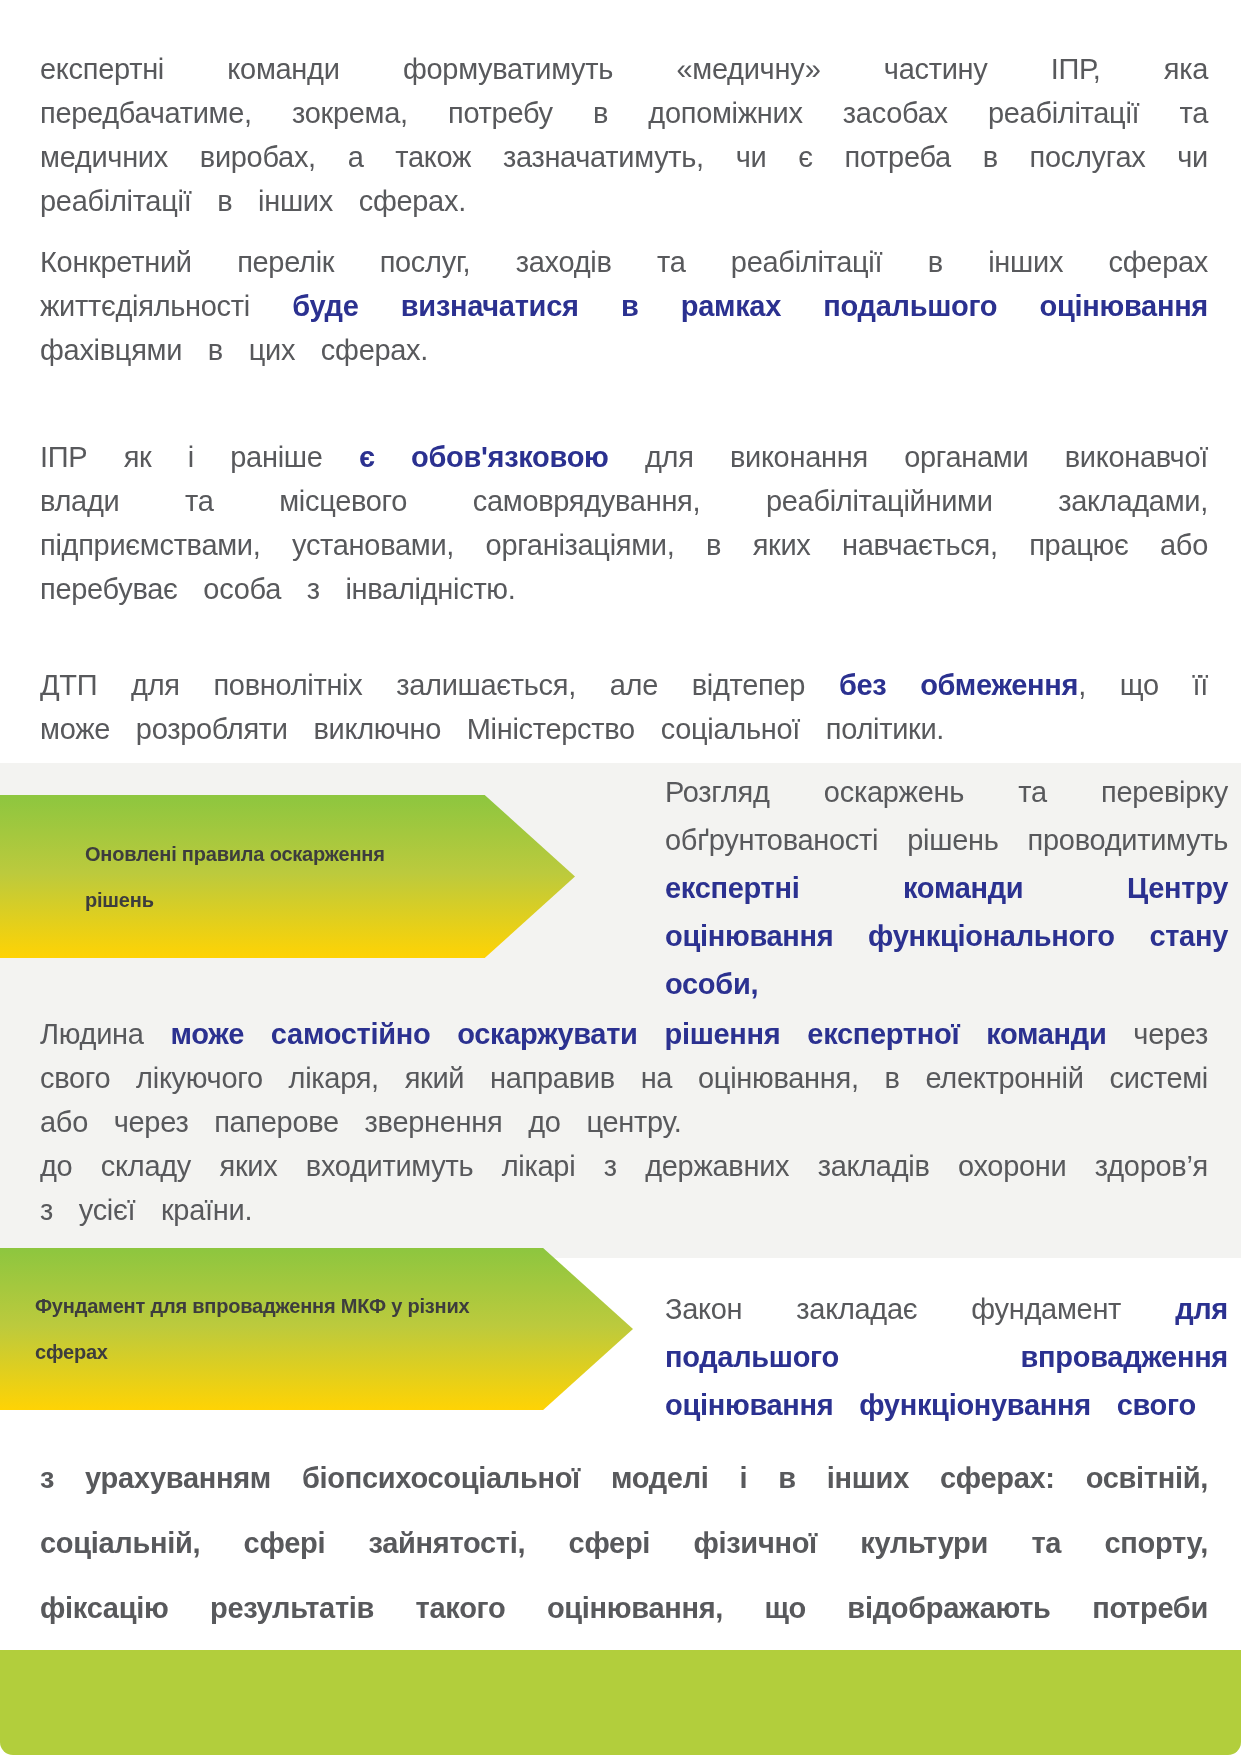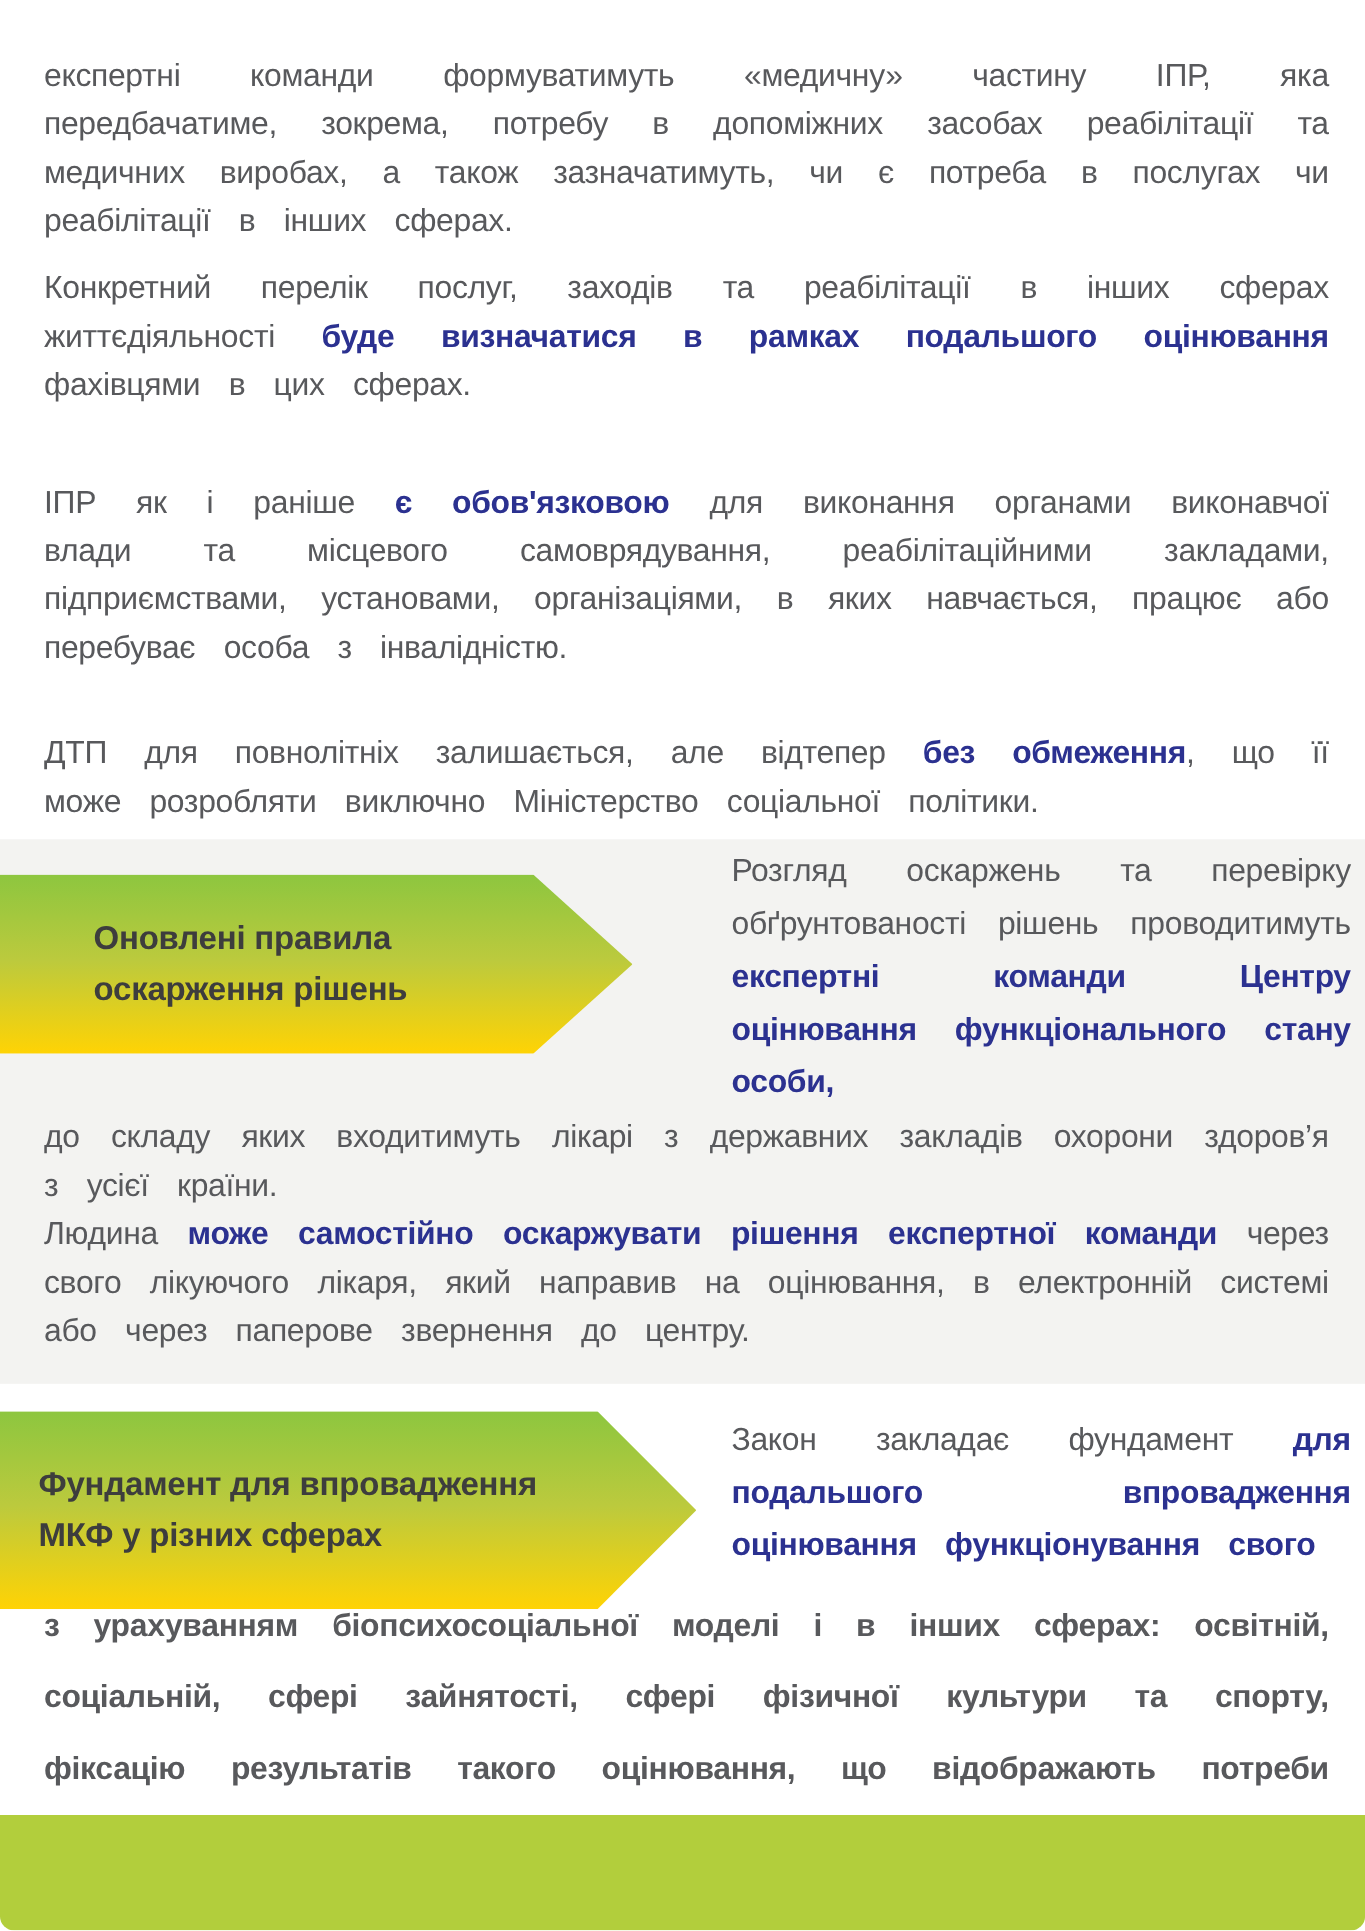--- a/index.html
+++ b/index.html
@@ -29,26 +29,26 @@
   }
   .arrow{
     background:linear-gradient(180deg,#8dc63f 0%,#bcca3d 48%,#ffd304 100%);
     display:flex;align-items:center;
   }
   .arrow1{
     left:0;top:795px;width:575px;height:163px;
     clip-path:polygon(0 0,84.3% 0,100% 50%,84.3% 100%,0 100%);
   }
   .arrow2{
-    left:0;top:1283px;width:633px;height:180px;
+    left:0;top:1248px;width:633px;height:162px;
     clip-path:polygon(0 0,85.8% 0,100% 50%,85.8% 100%,0 100%);
   }
   .arrow-title{
     font-weight:bold;
-    font-size:30px;
+    font-size:20px;
     line-height:46px;
     color:#3d3d3d;
     letter-spacing:-0.2px;
   }
   .arrow1 .arrow-title{margin-left:85px;width:330px;}
   .arrow2 .arrow-title{margin-left:35px;width:480px;}
   .rightcol{
     left:645px;width:563px;
     line-height:48px;
     margin-left:20px;
@@ -93,24 +93,24 @@
   <div class="abs arrow arrow1">
     <div class="arrow-title">Оновлені правила оскарження рішень</div>
   </div>
 
   <p class="abs jp rightcol col1">
     <span>Розгляд оскаржень та перевірку обґрунтованості рішень проводитимуть </span><span class="navy">експертні команди Центру оцінювання функціонального стану особи,</span>
   </p>
 
   <div class="abs bodyblock bandtext">
     <p class="jp">
-      <span>до складу яких входитимуть лікарі з державних закладів охорони здоров’я з усієї країни.</span>
+      <span>Людина </span><span class="navy">може самостійно оскаржувати рішення експертної команди</span><span> через свого лікуючого лікаря, який направив на оцінювання, в електронній системі або через паперове звернення до центру.</span>
     </p>
     <p class="jp">
-      <span>Людина </span><span class="navy">може самостійно оскаржувати рішення експертної команди</span><span> через свого лікуючого лікаря, який направив на оцінювання, в електронній системі або через паперове звернення до центру.</span>
+      <span>до складу яких входитимуть лікарі з державних закладів охорони здоров’я з усієї країни.</span>
     </p>
   </div>
 
   <div class="abs arrow arrow2">
     <div class="arrow-title">Фундамент для впровадження МКФ у різних сферах</div>
   </div>
 
   <p class="abs jp rightcol col2">
     <span>Закон закладає фундамент </span><span class="navy">для подальшого впровадження оцінювання функціонування свого</span>
   </p>

